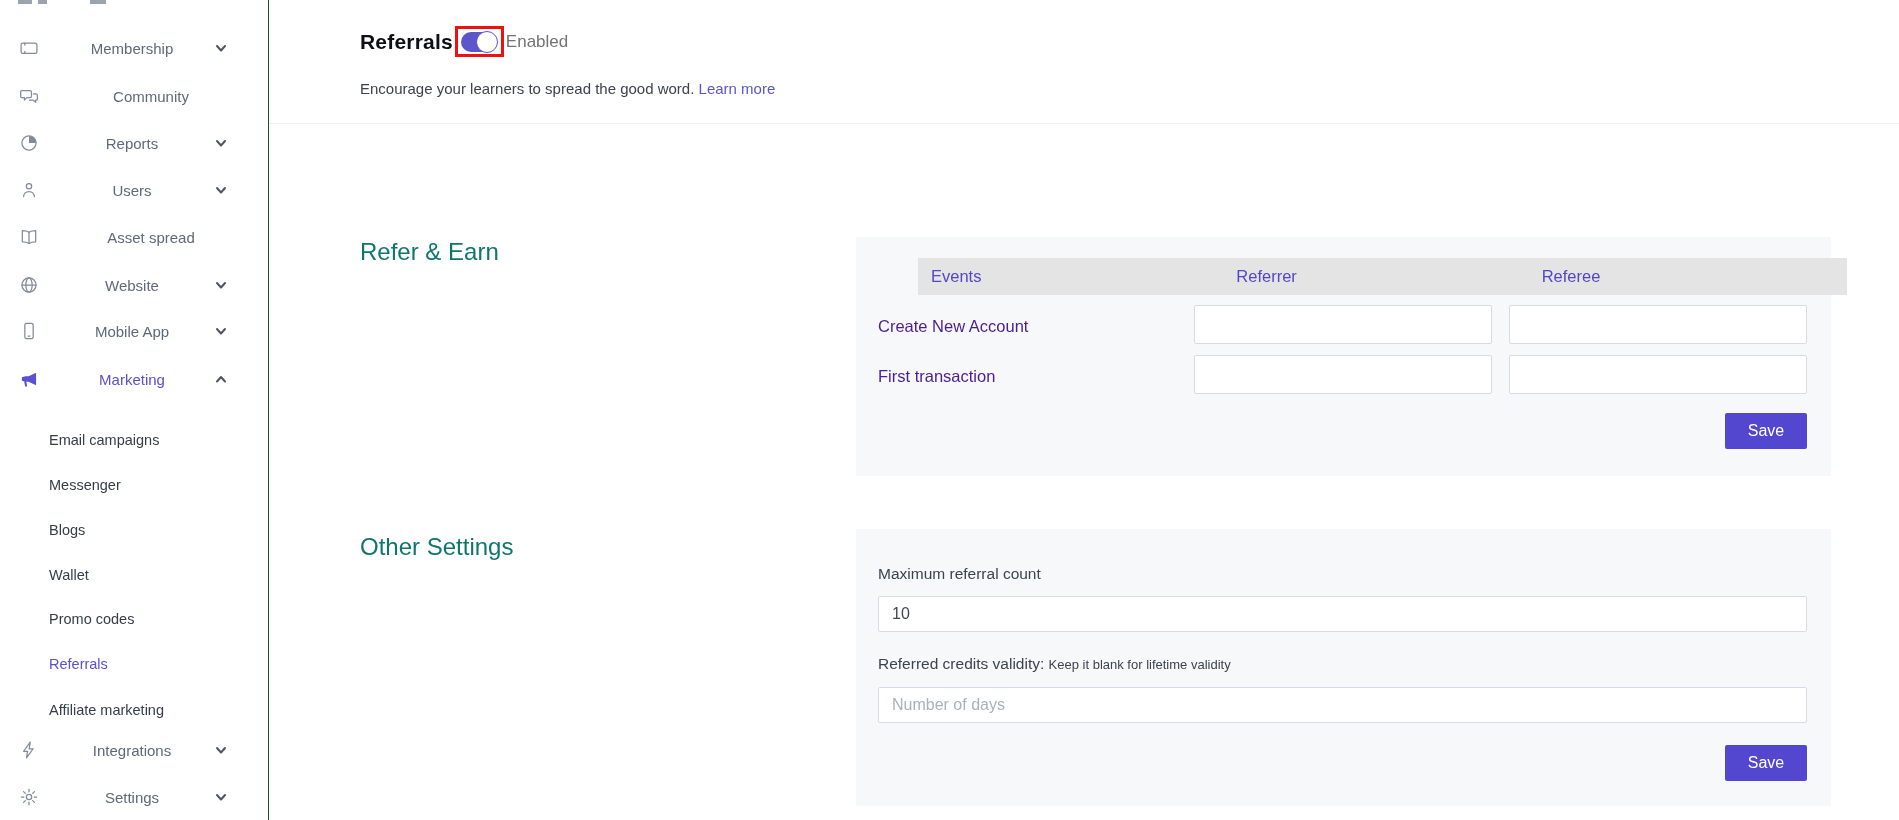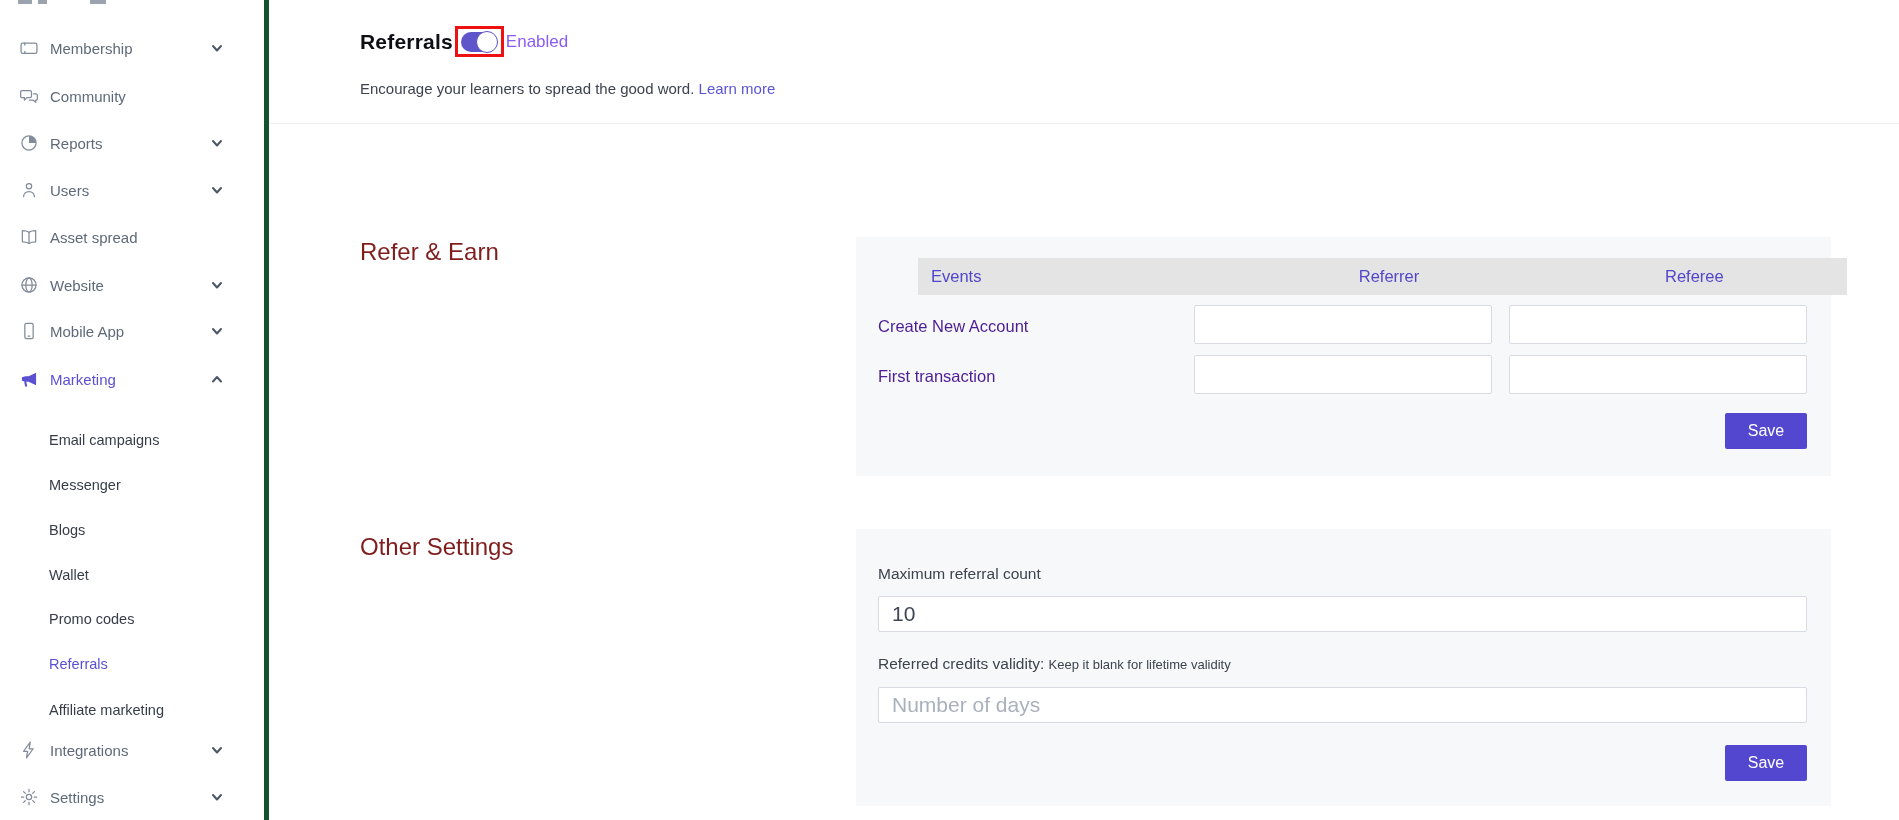--- a/index.html
+++ b/index.html
@@ -2,21 +2,21 @@
 <html><head>
 <meta charset="utf-8">
 <style>
   * { margin:0; padding:0; box-sizing:border-box; }
   html,body { width:1899px; height:820px; overflow:hidden; background:#ffffff;
               font-family:"Liberation Sans", sans-serif; }
   body { position:relative; }
 
   
   .sidebar { position:absolute; left:0; top:0; width:269px; height:820px;
-             background:#ffffff; border-right:5px solid #14532d; }
+             background:#ffffff; border-right:1px solid #14532d;text-align:center; }
   .nav-item { position:absolute; left:18px; right:16px; height:24px;
               display:flex; align-items:center; cursor:pointer; }
   .nav-icon { width:21px; height:21px; display:inline-flex; align-items:center;
               justify-content:center; flex:0 0 21px; }
   .nav-icon svg { width:20px; height:20px; stroke:#818b99; fill:none;
                   stroke-width:1.5; stroke-linecap:round; stroke-linejoin:round; }
   .nav-label { margin-left:11px; font-size:15px; color:#5e6a79; flex:1; }
   .chev { width:14px; height:14px; flex:0 0 14px; margin-right:24px; }
   .chev svg { width:14px; height:14px; stroke:#4d5664; fill:none; stroke-width:2;
               stroke-linecap:round; stroke-linejoin:round; }
@@ -31,56 +31,56 @@
   .header { position:absolute; left:269px; top:0; right:0; height:124px;
             background:#ffffff; border-bottom:1px solid #eceef1; }
   .title-row { position:absolute; left:91px; top:26px; display:flex; align-items:center; }
   .page-title { font-size:21px; font-weight:700; color:#0e0f14; letter-spacing:.2px; }
   .red-box { display:inline-flex; align-items:center; justify-content:center;
              width:49px; height:31px; border:3px solid #ee1111; margin-left:2px; }
   .toggle { position:relative; width:36px; height:20px; border-radius:10px;
             background:#5d55c9; cursor:pointer; }
   .toggle .knob { position:absolute; right:-1px; top:-1px; width:22px; height:22px;
                   border-radius:50%; background:#ffffff; border:1.5px solid #5d55c9; }
-  .toggle-label { font-size:17px; color:#8b5cf6; margin-left:2px; }
+  .toggle-label { font-size:17px; color:#737373; margin-left:2px; }
   .header-desc { position:absolute; left:91px; top:80px; font-size:15px; color:#3d434e; }
   .learn-more { color:#5a55d2; text-decoration:none; cursor:pointer; }
 
   
-  .section-heading { position:absolute; font-size:24px; color:#7f1d1d; font-weight:400; }
+  .section-heading { position:absolute; font-size:24px; color:#0f766e; font-weight:400; }
   #heading-refer { left:360px; top:238px; }
   #heading-other { left:360px; top:533px; }
 
   
   .panel { position:absolute; left:856px; width:975px; background:#f7f8f9; }
   #panel-refer { top:237px; height:239px; }
   #panel-other { top:529px; height:277px; }
 
   
   .thead { position:absolute; left:22px; top:21px; width:929px; height:37px;
            background:#e4e4e4; display:flex; align-items:center;margin-left:40px; }
   .th { flex:1 1 0; font-size:16.5px; color:#5246cb; }
   .th.first { padding-left:13px; text-align:left; }
-  .th.center { text-align:center; }
+  .th.center { text-align:left; }
   .trow-label { position:absolute; left:22px; font-size:16.5px; color:#4c1d95; }
   .cell-input { position:absolute; width:298px; height:39px; background:#ffffff;
                 border:1px solid #d8dce2; border-radius:2px; font-size:15px;
                 color:#3a414d; padding:0 12px; outline:none;
                 font-family:"Liberation Sans", sans-serif; }
   .save-btn { position:absolute; right:24px; width:82px; height:36px;
               background:#5347cf; color:#ffffff; font-size:16px; border:none;
               border-radius:2px; cursor:pointer;
               font-family:"Liberation Sans", sans-serif; }
 
   
   .field-label { position:absolute; left:22px; font-size:15.5px; color:#3c434f; }
   .field-hint { font-size:13px; color:#3c434f; }
   .wide-input { position:absolute; left:22px; width:929px; height:36px;
                 background:#ffffff; border:1px solid #d8dce2; border-radius:2px;
-                font-size:21px; color:#3f4754; padding:0 13px; outline:none;
+                font-size:16px; color:#3f4754; padding:0 13px; outline:none;
                 font-family:"Liberation Sans", sans-serif; }
   .wide-input::placeholder { color:#a9b1bd; }
 </style>
 </head>
 <body>
 
 <nav class="sidebar">
 
   <span class="partial-sliver" style="left:18px;top:0;width:14px;height:4px"></span>
   <span class="partial-sliver" style="left:38px;top:0;width:9px;height:4px"></span>

